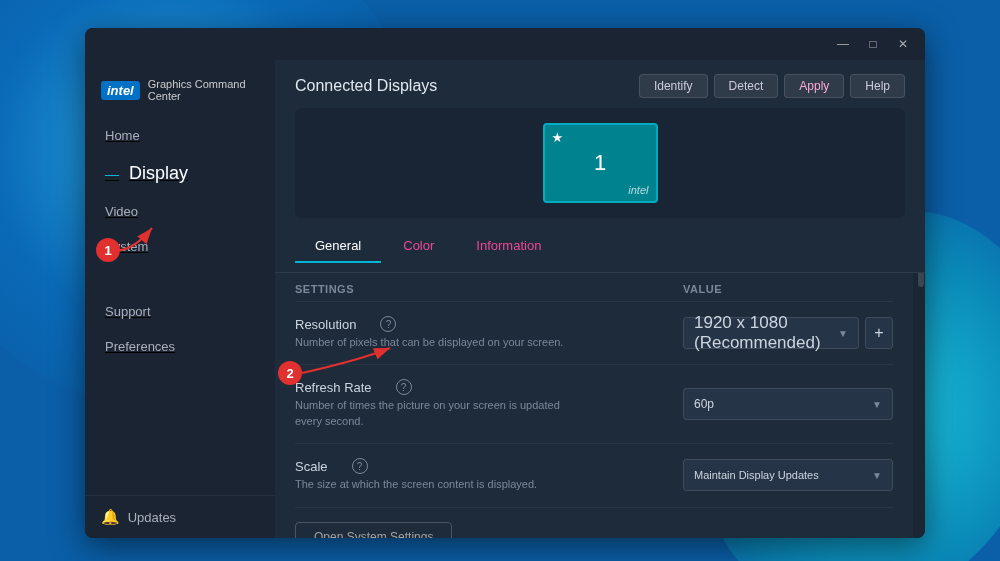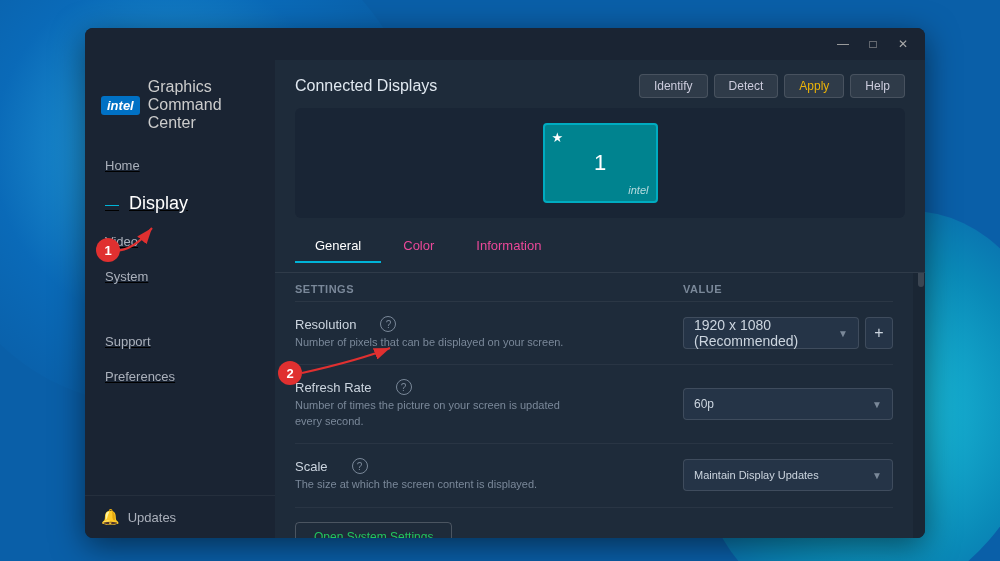--- a/index.html
+++ b/index.html
@@ -102,21 +102,21 @@
       background: #0071c5;
       color: white;
       font-size: 13px;
       font-weight: bold;
       padding: 2px 6px;
       border-radius: 3px;
       font-style: italic;
     }
     .logo-text {
       color: #ccc;
-      font-size: 16px;
+      font-size: 11px;
     }
 
     .sidebar-nav {
       flex: 1;
       padding: 0 0 10px 0;
       text-decoration: underline;
     }
     .nav-item {
       padding: 10px 20px;
       color: #aab0bb;
@@ -175,21 +175,21 @@
     }
     .header-btn {
       background: rgba(255,255,255,0.08);
       border: 1px solid rgba(255,255,255,0.12);
       color: #ccd;
       padding: 4px 14px;
       border-radius: 4px;
       font-size: 12px;
       cursor: pointer;
     }
-    .header-btn.apply { color: #eab308; }
+    .header-btn.apply { color: #f9a8d4; }
 
     
     .display-preview {
       background: #192535;
       margin: 0 20px;
       border-radius: 6px;
       height: 110px;
       display: flex;
       align-items: center;
       justify-content: center;
@@ -342,21 +342,21 @@
       flex-shrink: 0;
     }
 
     
     .action-row {
       padding: 14px 0 10px 0;
     }
     .system-settings-btn {
       background: transparent;
       border: 1px solid rgba(255,255,255,0.2);
-      color: #22c55e;
+      color: #a3a3a3;
       padding: 7px 18px;
       border-radius: 4px;
       font-size: 12px;
       cursor: pointer;
     }
 
     
     .scrollbar-track {
       width: 8px;
       background: rgba(255,255,255,0.04);
@@ -487,21 +487,21 @@
           <div class="settings-row">
             <div class="setting-info">
               <div class="setting-label">
                 <span>Resolution</span>
                 <span class="info-icon">?</span>
               </div>
               <div class="setting-desc">Number of pixels that can be displayed on your screen.</div>
             </div>
             <div class="setting-control">
               <div class="select-control">
-                <span style="font-size:14px;">1920 x 1080 (Recommended)</span>
+                <span style="font-size:17px;">1920 x 1080 (Recommended)</span>
                 <span class="select-chevron">▼</span>
               </div>
               <button class="add-btn">+</button>
             </div>
           </div>
 
           <div class="settings-row">
             <div class="setting-info">
               <div class="setting-label">
                 <span>Refresh Rate</span>

